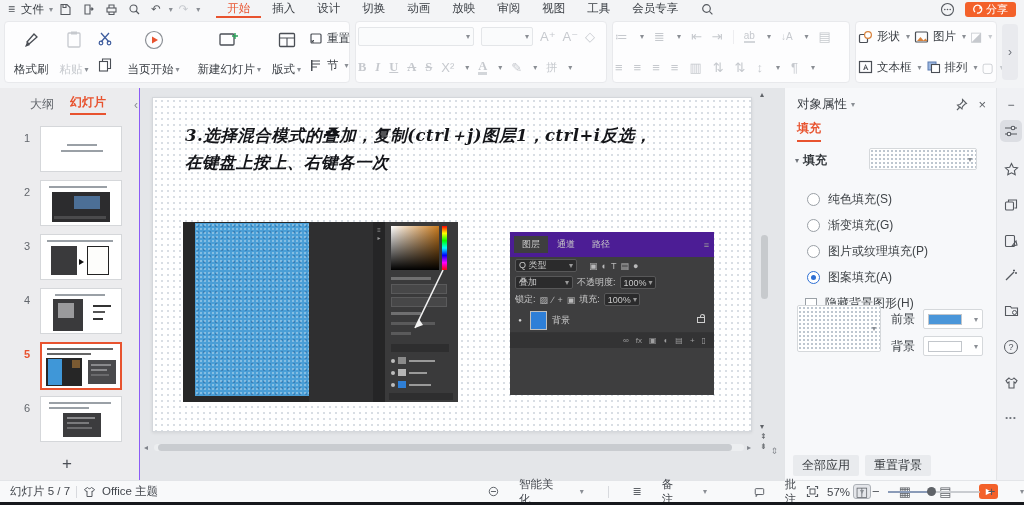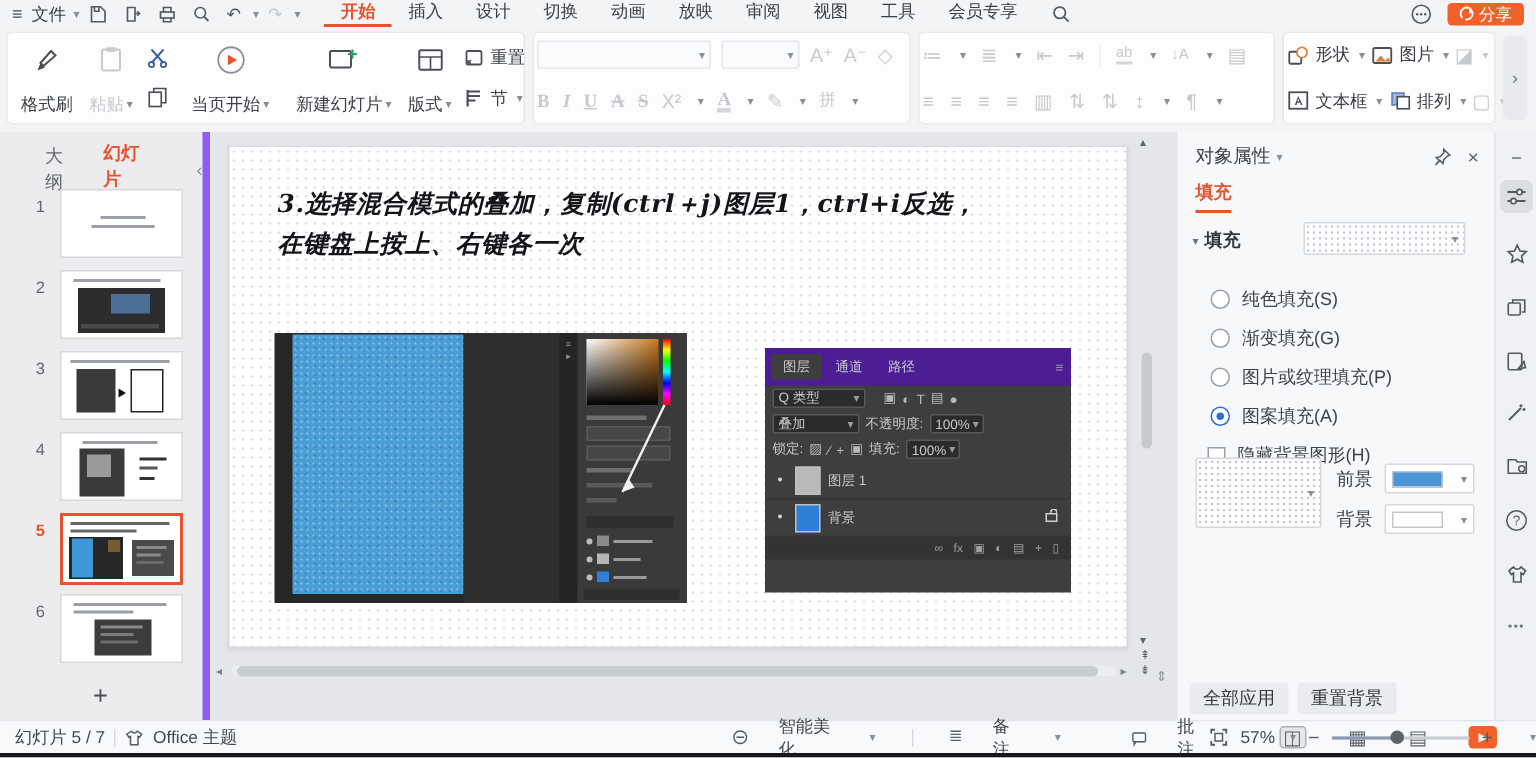--- a/index.html
+++ b/index.html
@@ -9,41 +9,41 @@
 .chev{font-size:8px;color:#8a8e94;margin-left:2px}
 .dis{color:#c6c9ce !important}
 svg{display:block}
 
 .titlebar{position:absolute;left:0;top:0;width:1024px;height:18px;display:flex;align-items:center;padding:0 8px;gap:2px;font-size:11.5px}
 .titlebar .mi{font-size:12px;color:#4a4e55;margin-right:4px}
 .titlebar .file{margin-right:1px}
 .qat{display:flex;align-items:center;padding:0 4px}
 .tabs{display:flex;margin-left:14px;height:18px}
 .tab{padding:0 11px;line-height:17px;cursor:default}
-.tab.active{color:#e8532f;font-weight:bold;box-shadow:inset 0 -2px 0 #e8532f}
+.tab.active{color:#e8532f;font-weight:normal;box-shadow:inset 0 -2px 0 #e8532f}
 .searchI{margin-left:10px}
 .sp{flex:1}
 .share-btn{display:flex;align-items:center;gap:3px;background:#f3612a;color:#fff;height:15px;border-radius:3px;padding:0 8px;font-size:11px;margin-left:8px}
 
 .ribbon{position:absolute;left:0;top:18px;width:1024px;height:70px;display:flex;gap:5px;padding:3px 4px}
 .card{background:#fdfdfe;border:1px solid #e8e9ec;border-radius:4px;height:62px;display:flex;align-items:stretch;padding:3px 6px;gap:5px}
 .vdiv{width:1px;background:#ededf0;margin:5px 1px}
 .bigbtn{display:flex;flex-direction:column;align-items:center;justify-content:space-between;padding:2px 3px;font-size:11.5px;white-space:nowrap}
 .bigbtn .bicon{height:26px;display:flex;align-items:center}
 .lblrow{display:flex;align-items:center}
 .stackcol{display:flex;flex-direction:column;justify-content:space-around;align-items:flex-start}
 .minibtn{display:flex;align-items:center;gap:4px;font-size:11.5px;white-space:nowrap}
 .fcol{display:flex;flex-direction:column;justify-content:space-between;padding:2px 2px}
 .frow{display:flex;align-items:center;gap:7px;height:26px}
 .fsel{border:1px solid #e4e6e9;background:#fafbfc;height:19px;border-radius:2px;display:flex;align-items:center;justify-content:flex-end;padding:0 3px}
 .gi{color:#c6c9ce;font-size:13px;line-height:1}
 .gl{color:#c6c9ce;font-size:12.5px;line-height:1;font-weight:bold;font-family:"Liberation Serif",serif}
 .rexpand{width:16px;height:56px;background:#e9eaee;border-radius:4px;display:flex;align-items:center;justify-content:center;color:#6f737a;margin-top:3px}
 
-.leftpanel{position:absolute;left:0;top:88px;width:140px;height:392px;background:#ececee;border-right:5px solid #8b5cf6}
+.leftpanel{position:absolute;left:0;top:88px;width:140px;height:392px;background:#ececee;border-right:1px solid #8b5cf6}
 .lp-head{display:flex;align-items:center;gap:16px;padding:6px 0 0 30px;font-size:12px;color:#63676d}
 .lp-head .active{color:#e8532f;border-bottom:2px solid #e8532f;padding-bottom:2px;font-weight:bold}
 .lp-head .coll{margin-left:12px;color:#8a8e94}
 .tnum{position:absolute;left:14px;width:16px;text-align:right;font-size:11px;color:#62666c}
 .thumb{position:absolute;left:40px;width:82px;height:46px;background:#fff;border:1px solid #d5d7da;overflow:hidden}
 .thumb.sel{border:2px solid #e8532f}
 .tn-or{color:#e8532f;font-weight:bold}
 .tl{position:absolute;background:#9aa0a6;height:2px}
 .addslide{position:absolute;left:62px;top:366px;font-size:17px;color:#4a4e55}
 
@@ -553,25 +553,20 @@
           <span class="pic">+</span>
           <span class="pic">▣</span>
           <span>填充:</span>
           <span class="selbox" style="width:36px">
               <span>100%</span>
               <span class="chev" style="color:#9a9a9a">▾</span>
             </span>
         </div>
         <div class="lrow">
           <span class="leye">●</span>
-          <span class="lthumb" style="background:#b9b9b9"></span>
-          <span>图层 1</span>
-        </div>
-        <div class="lrow">
-          <span class="leye">●</span>
           <span class="lthumb" style="background:#2e7fd8"></span>
           <span>背景</span>
           <span class="locki"></span>
         </div>
         <div class="ps2-foot">
           <span>∞</span>
           <span>fx</span>
           <span>▣</span>
           <span>◐</span>
           <span>▤</span>

